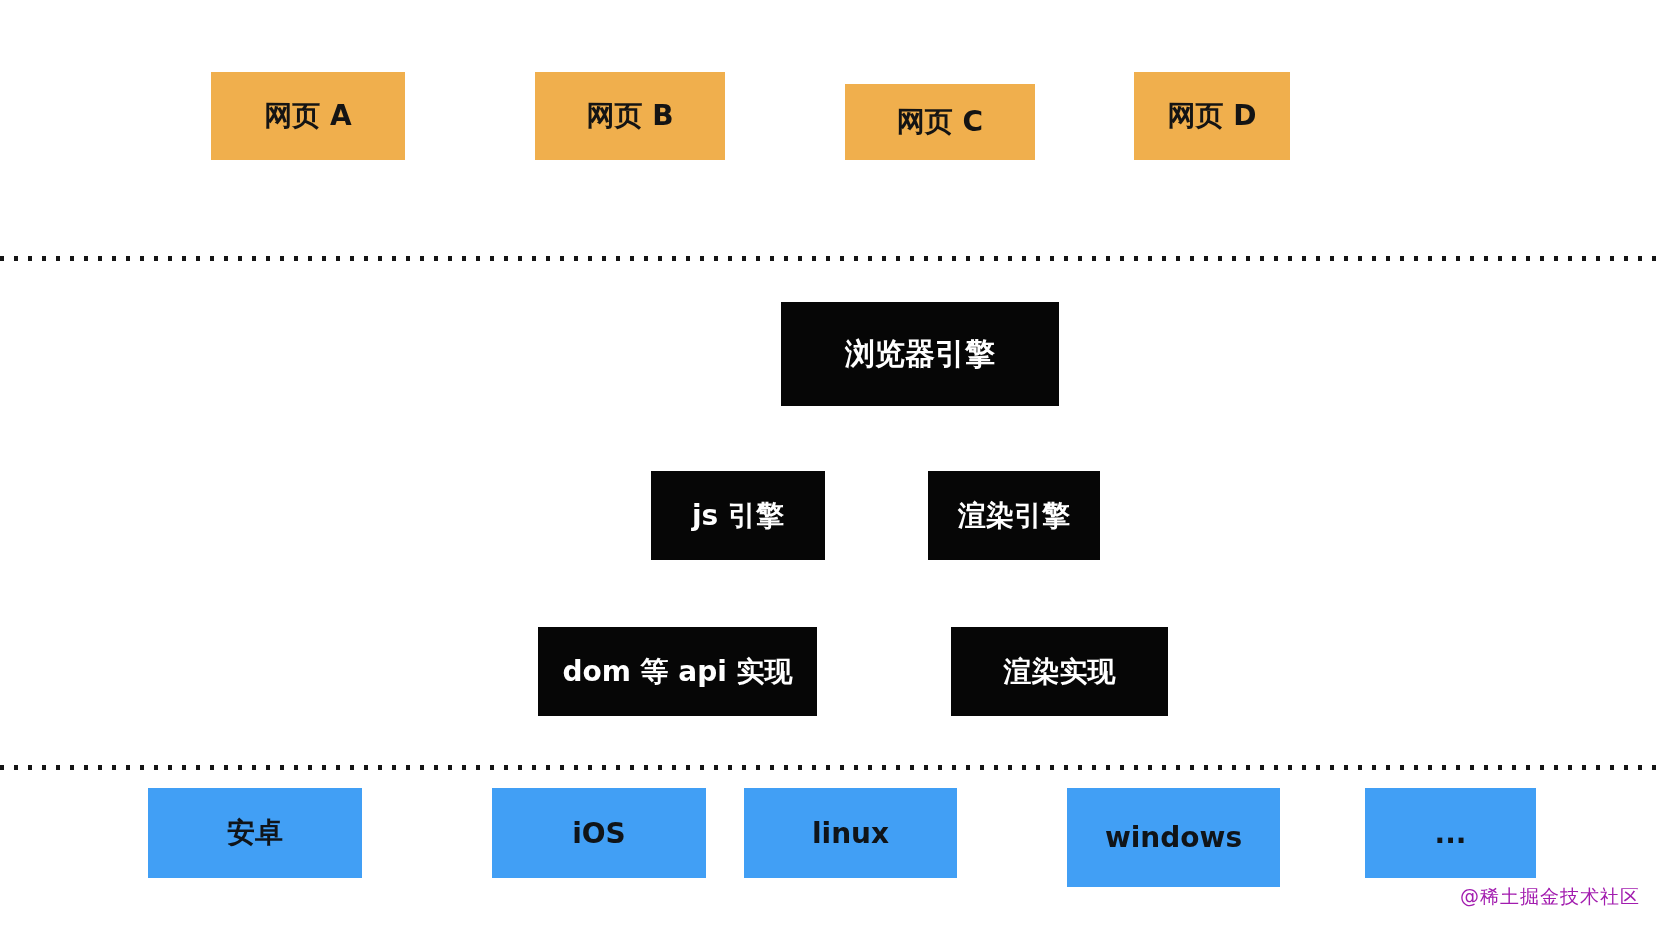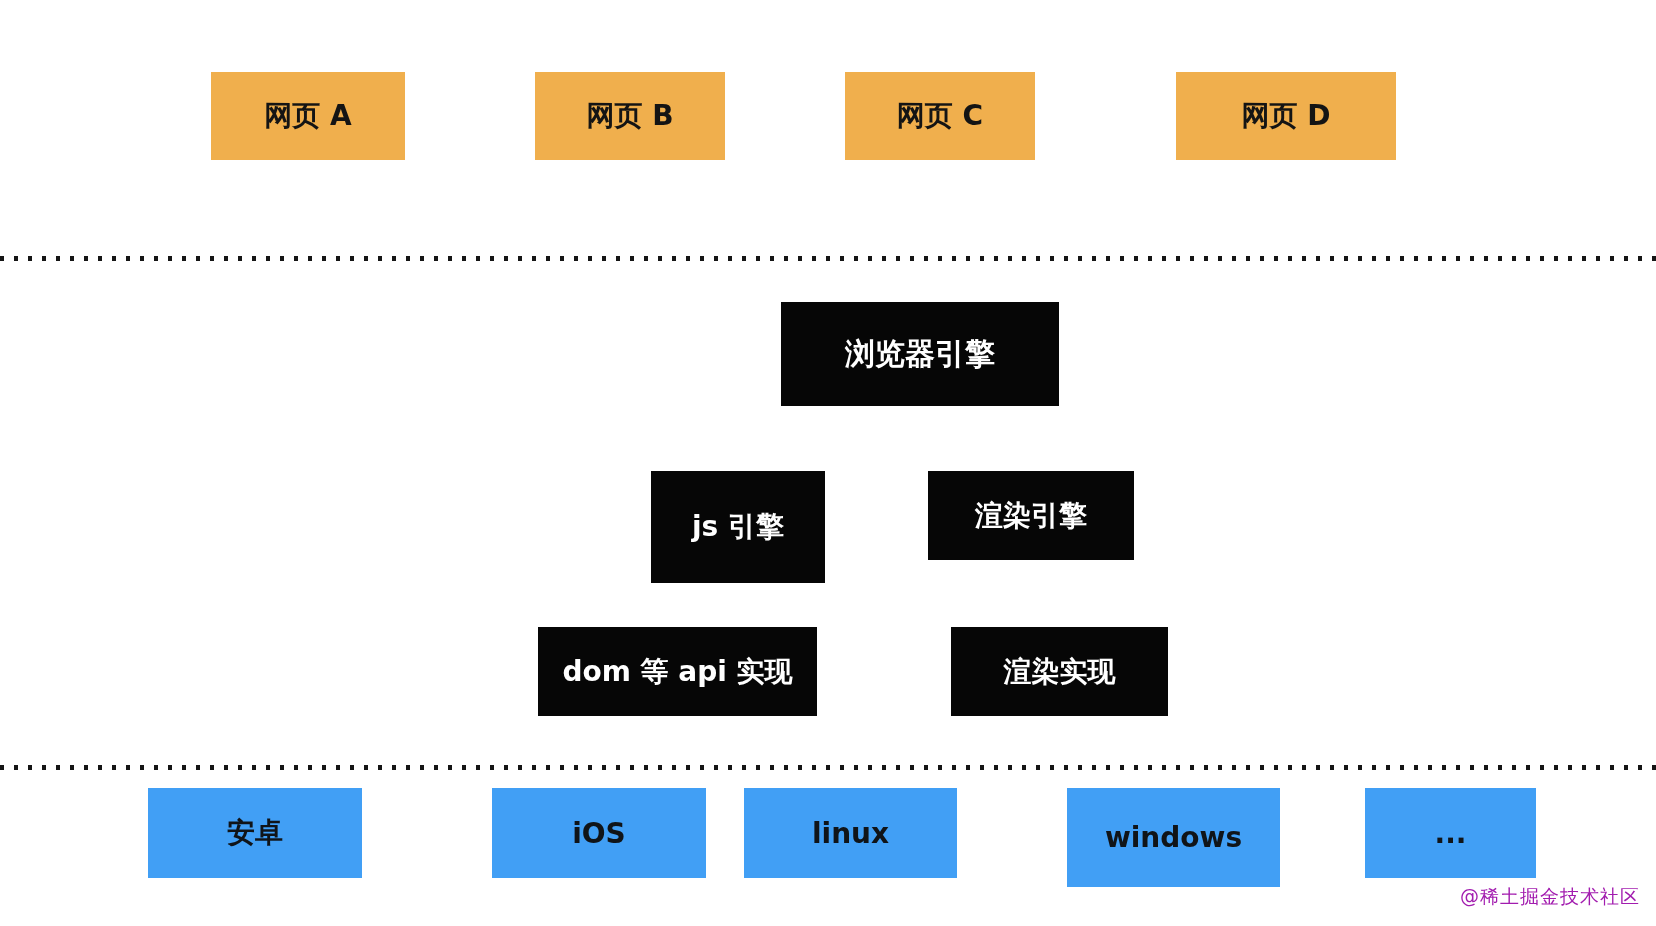--- a/index.html
+++ b/index.html
@@ -46,28 +46,28 @@
   .dotted-divider {
     position: absolute;
     left: 0;
     width: 1656px;
     height: 5px;
     background: repeating-linear-gradient(to right, #151515 0px, #151515 4px, transparent 4px, transparent 14px);
   }
   
   .page-a { left: 211px; top: 72px;  width: 194px; height: 88px; }
   .page-b { left: 535px; top: 72px;  width: 190px; height: 88px; }
-  .page-c { left: 845px; top: 72px;  width: 190px; height: 88px; }
-  .page-d { left: 1176px; top: 72px; width: 220px; height: 88px; }
+  .page-c { left: 845px; top: 84px;  width: 190px; height: 76px; }
+  .page-d { left: 1134px; top: 72px; width: 156px; height: 88px; }
   .divider-top    { top: 256px; }
   .divider-bottom { top: 765px; }
   
   .browser-engine { left: 740px; top: 302px; width: 278px; height: 104px; }
-  .js-engine      { left: 651px; top: 471px; width: 174px; height: 112px; }
-  .render-engine  { left: 928px; top: 471px; width: 206px; height: 89px; }
+  .js-engine      { left: 651px; top: 471px; width: 174px; height: 89px; }
+  .render-engine  { left: 928px; top: 471px; width: 172px; height: 89px; }
   .dom-api-impl   { left: 538px; top: 627px; width: 279px; height: 89px; }
   .render-impl    { left: 951px; top: 627px; width: 217px; height: 89px; text-align: center; }
   
   .platform-android { left: 148px;  top: 788px; width: 214px; height: 90px; text-align: center; }
   .platform-ios     { left: 445px;  top: 788px; width: 214px; height: 90px; margin-left: 47px; }
   .platform-linux   { left: 744px;  top: 788px; width: 213px; height: 90px; }
   .platform-windows { left: 1067px; top: 788px; width: 213px; height: 99px; }
   .platform-more    { left: 1365px; top: 788px; width: 171px; height: 90px; }
   .watermark {
     position: absolute;

